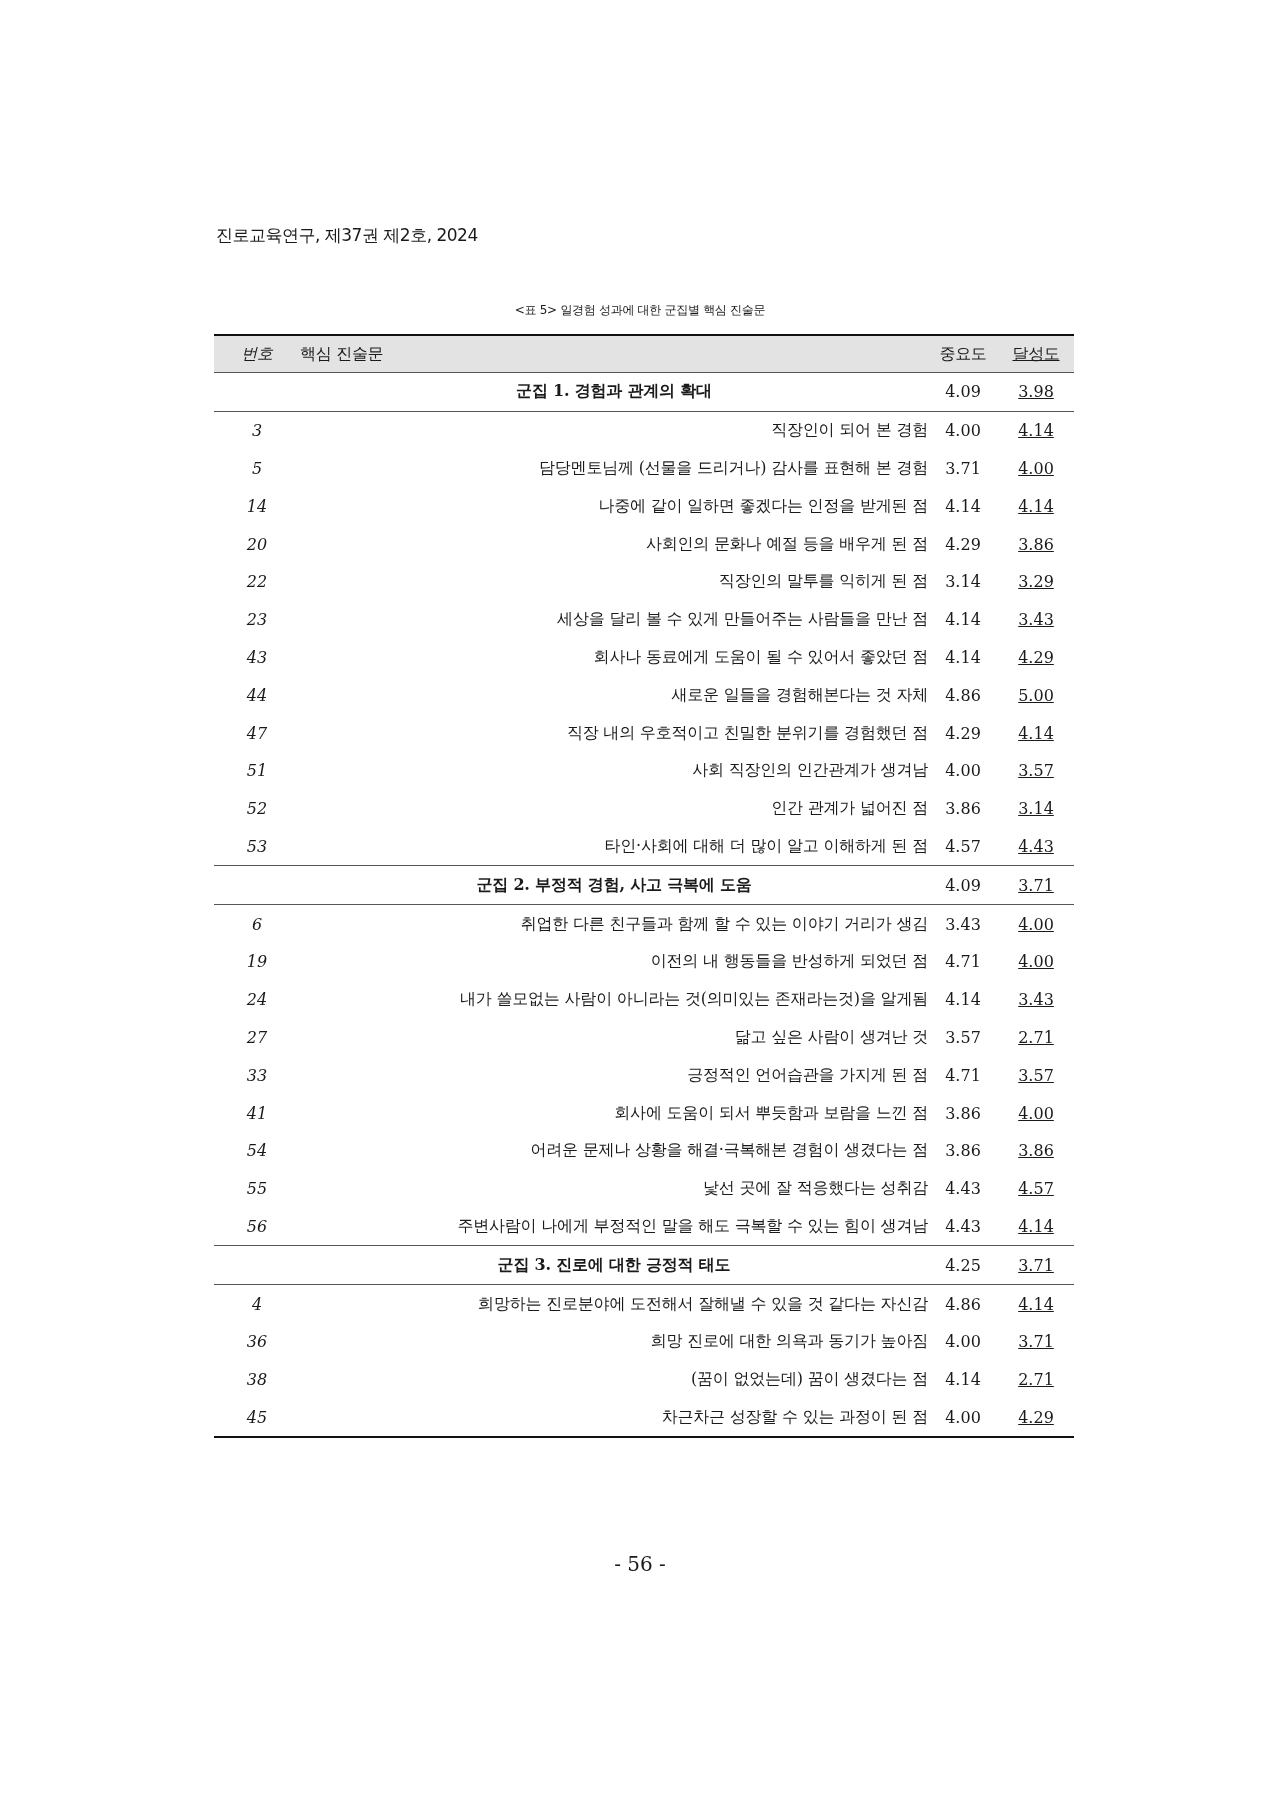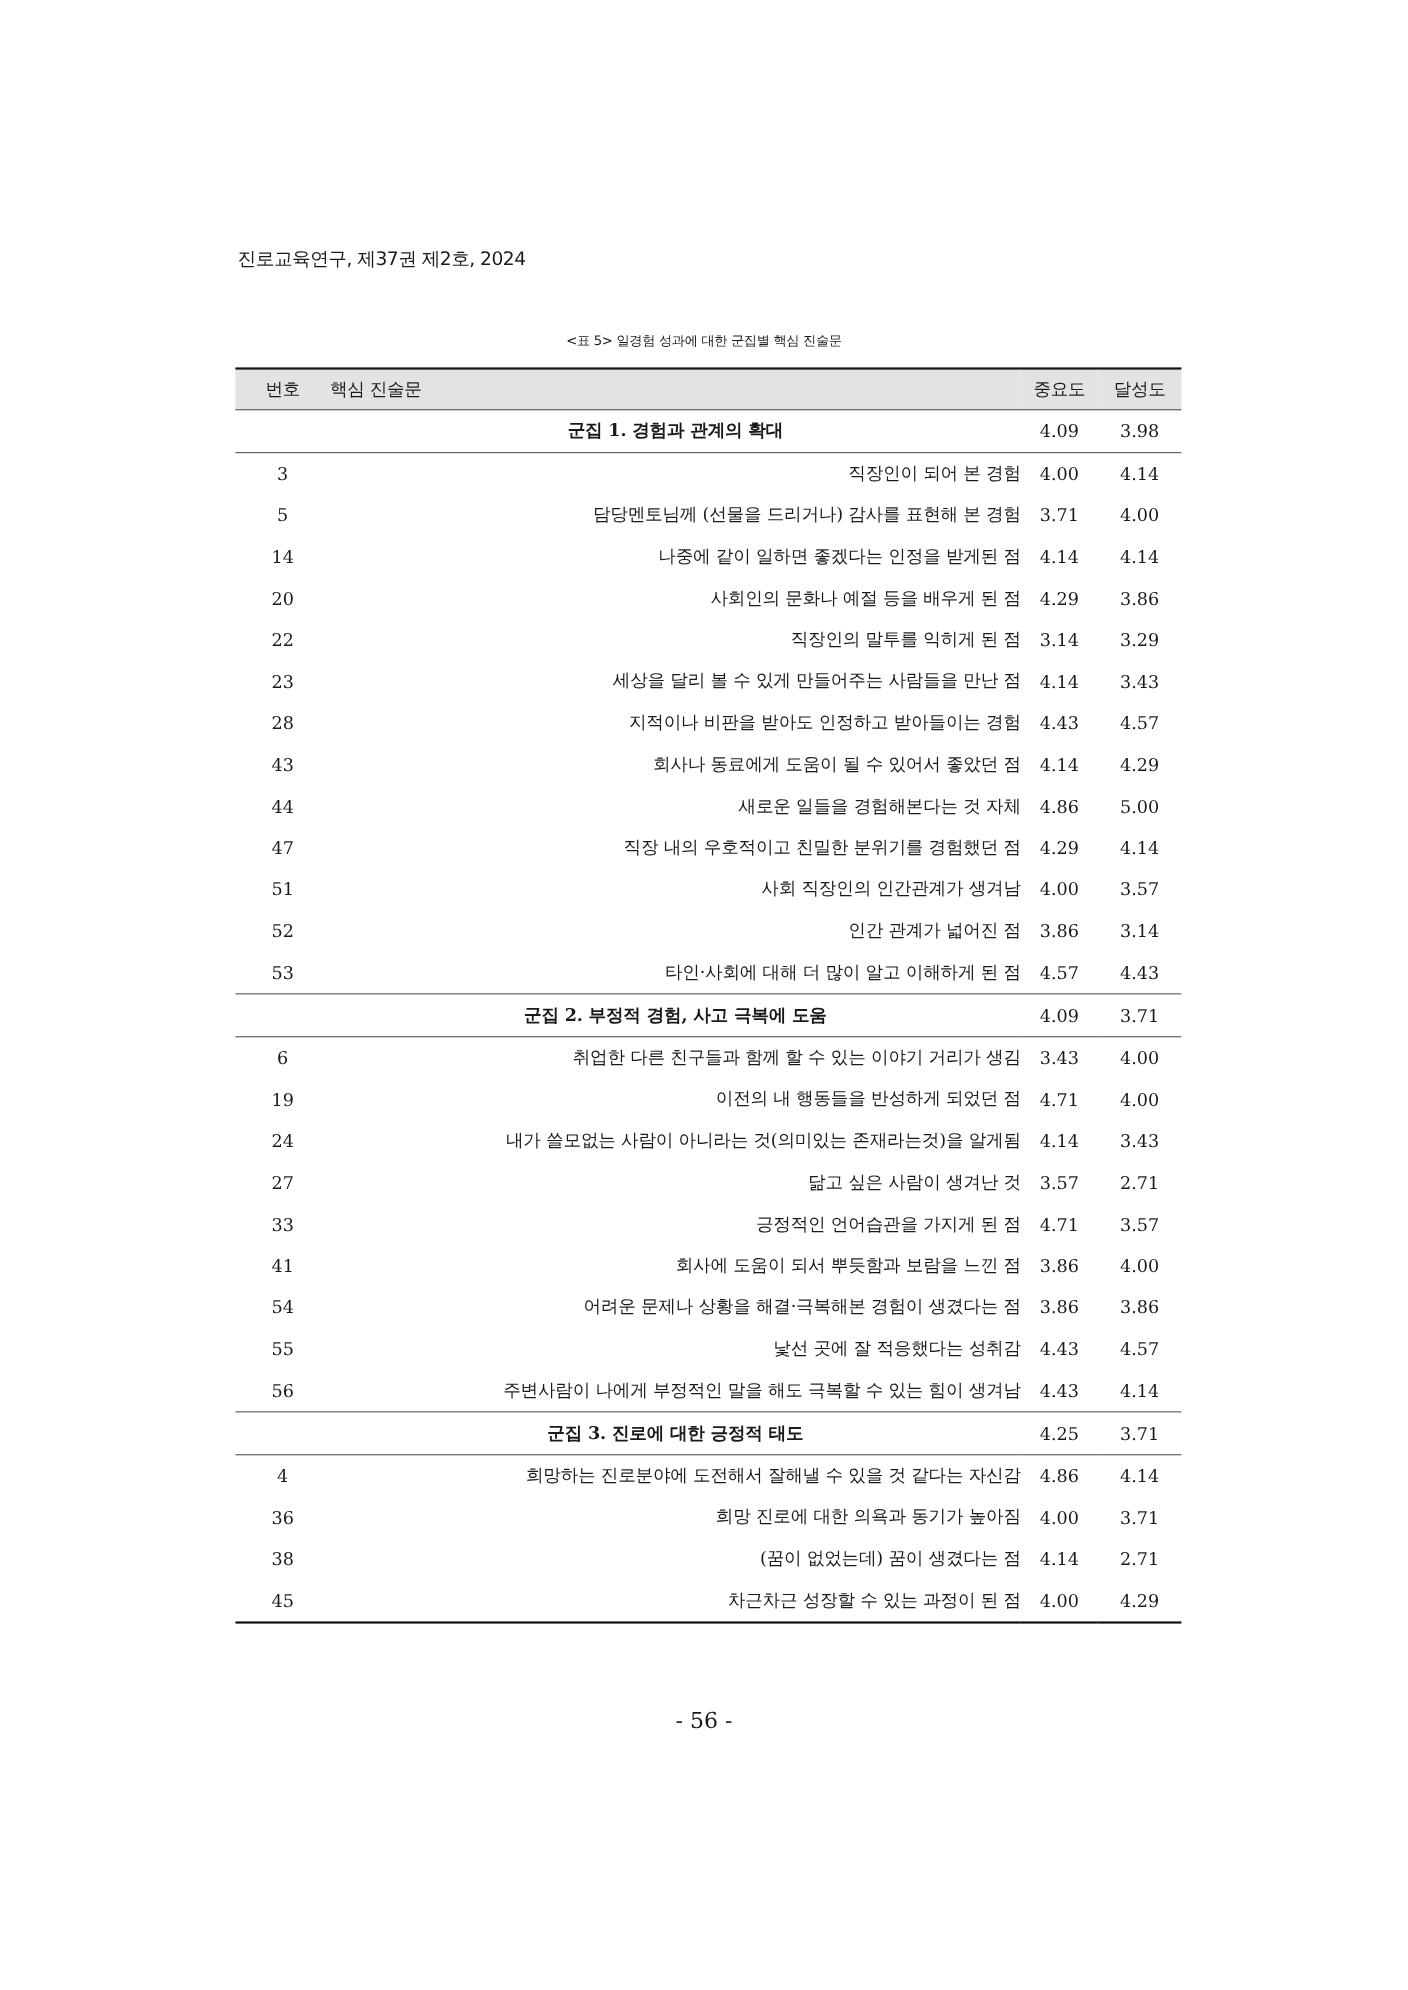--- a/index.html
+++ b/index.html
@@ -7,25 +7,25 @@
          font-family: "DejaVu Serif", "Liberation Serif", serif; color: #1a1a1a; }
   .running-head { position: absolute; left: 216px; top: 224px; font-size: 17px;
                   font-family: "DejaVu Sans", "Liberation Sans", sans-serif; letter-spacing: -0.5px; }
   .caption { position: absolute; left: 0; width: 1280px; top: 302px; text-align: center; font-size: 12px;
              font-family: "DejaVu Sans", "Liberation Sans", sans-serif; letter-spacing: -0.3px; }
   .tbl-wrap { position: absolute; left: 214px; top: 334px; width: 860px; }
   table { width: 100%; border-collapse: collapse; font-size: 16px; }
   thead tr { background: #e3e3e3; border-top: 2.5px solid #111; border-bottom: 1.5px solid #111; }
   th { font-weight: normal; height: 36px; padding: 0; font-family: "DejaVu Sans", "Liberation Sans", sans-serif; letter-spacing: -0.3px; }
   td { height: 37.8px; padding: 0; }
-  .c-num { width: 86px; text-align: center; }
+  .c-num { width: 86px; text-align: center; font-style: italic; }
   .c-txt { text-align: right; padding-left: 12px; }
   th.c-txt { text-align: left; padding-left: 0; }
   .c-imp { width: 70px; text-align: center; }
-  .c-ach { width: 76px; text-align: center; }
+  .c-ach { width: 76px; text-align: center; text-decoration: underline; }
   tr.cluster td { font-weight: bold; border-top: 1.5px solid #555; border-bottom: 1.5px solid #555; }
   tr.cluster td.c-imp, tr.cluster td.c-ach { font-weight: normal; }
   tr.cluster td.c-txt { text-align: center; padding-left: 0; }
   tbody tr:last-child td { border-bottom: 2.5px solid #111; }
   td.c-txt { letter-spacing: -0.2px; }
   .page-no { position: absolute; left: 0; width: 1280px; top: 1552px; text-align: center; font-size: 20px; }
 </style>
 </head>
 <body>
 
@@ -80,26 +80,20 @@
           <td class="c-imp">3.14</td>
           <td class="c-ach">3.29</td>
         </tr>
         <tr>
           <td class="c-num">23</td>
           <td class="c-txt">세상을 달리 볼 수 있게 만들어주는 사람들을 만난 점</td>
           <td class="c-imp">4.14</td>
           <td class="c-ach">3.43</td>
         </tr>
         <tr>
-          <td class="c-num">28</td>
-          <td class="c-txt">지적이나 비판을 받아도 인정하고 받아들이는 경험</td>
-          <td class="c-imp">4.43</td>
-          <td class="c-ach">4.57</td>
-        </tr>
-        <tr>
           <td class="c-num">43</td>
           <td class="c-txt">회사나 동료에게 도움이 될 수 있어서 좋았던 점</td>
           <td class="c-imp">4.14</td>
           <td class="c-ach">4.29</td>
         </tr>
         <tr>
           <td class="c-num">44</td>
           <td class="c-txt">새로운 일들을 경험해본다는 것 자체</td>
           <td class="c-imp">4.86</td>
           <td class="c-ach">5.00</td>

